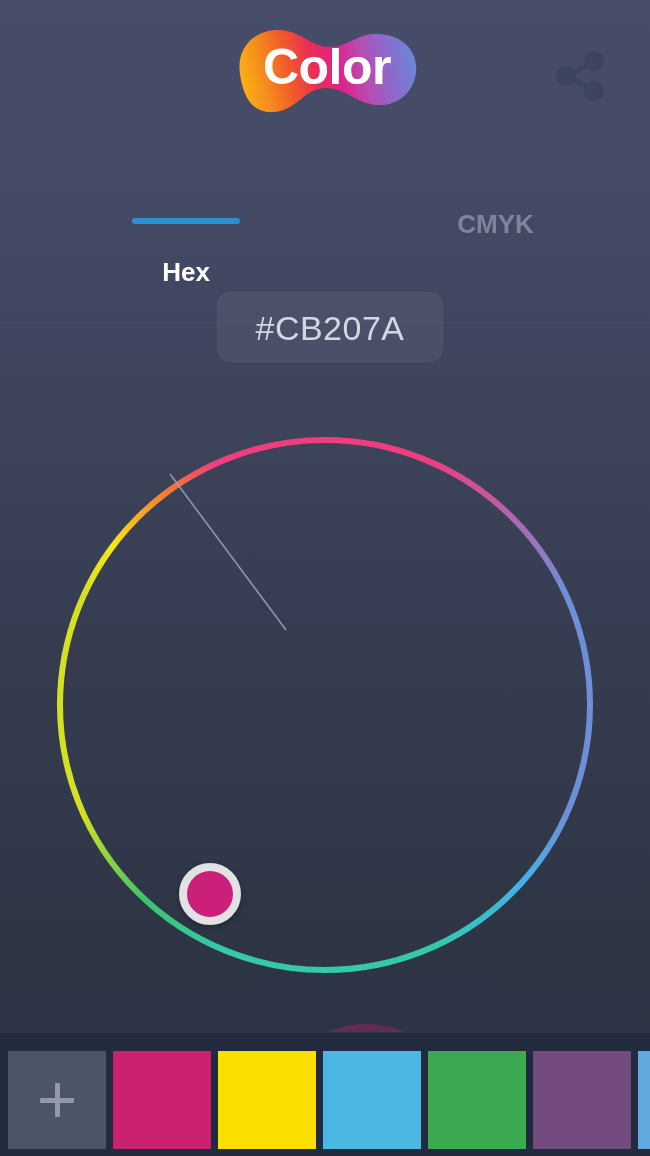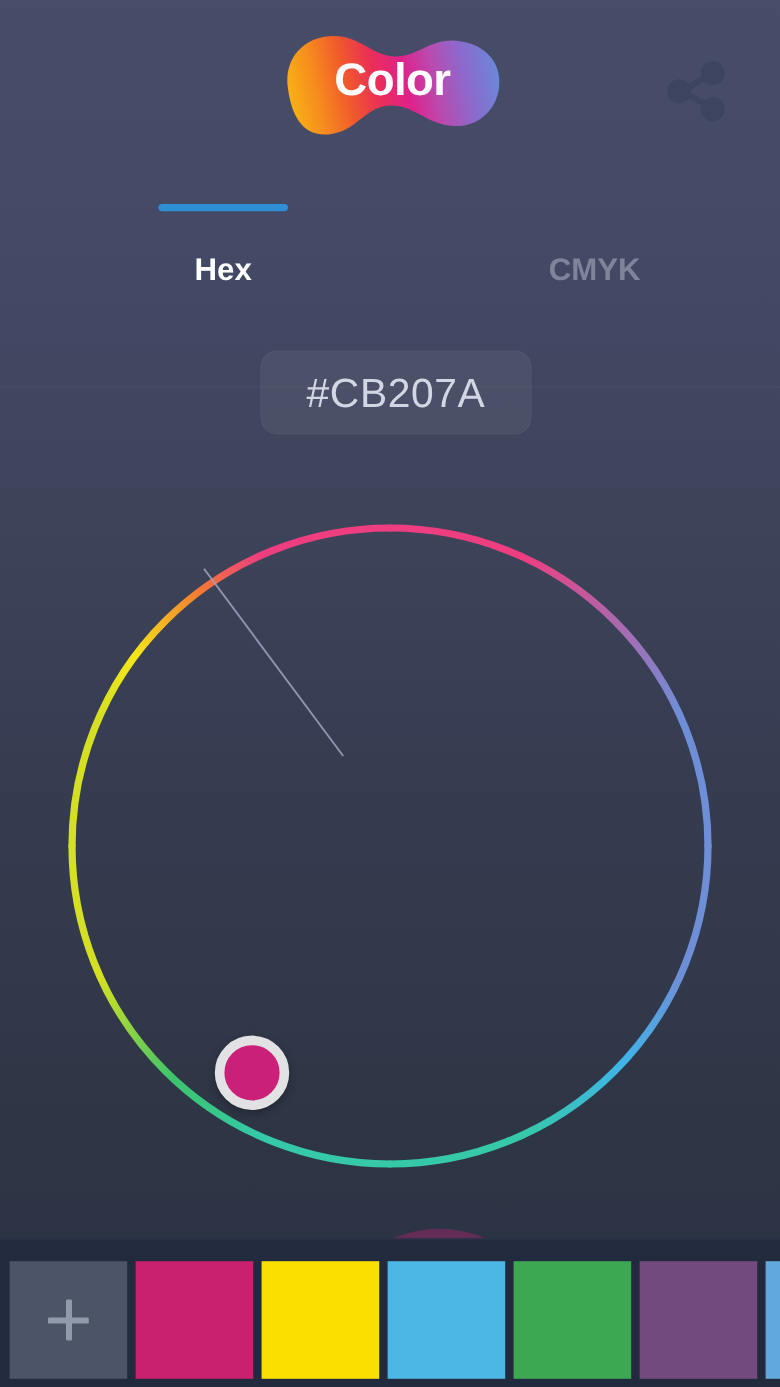--- a/index.html
+++ b/index.html
@@ -63,21 +63,21 @@
     left: 0; top: 0;
     width: 190px;
     height: 95px;
   }
   .logo-text {
     position: absolute;
     left: 0;
     top: 23px;
     width: 190px;
     text-align: center;
-    font-size: 38px;
+    font-size: 50px;
     font-weight: bold;
     color: #ffffff;
     letter-spacing: -0.5px;
     line-height: 44px;
   }
   .logo-sub {
     position: absolute;
     left: 232px;
     top: 103px;
     width: 190px;
@@ -126,21 +126,21 @@
     left: 0;
     top: 39px;
     width: 100%;
     font-size: 26px;
     font-weight: bold;
     line-height: 30px;
   }
   .tab.active .tab-label { color: #ffffff; }
   .tab.inactive .tab-label { color: #7e8499; }
 
-  .tab-hex  { left: 106px; width: 160px; }
+  .tab-hex  { left: 106px; width: 160px; margin-top: 48px; }
   .tab-rgb  { left: 248px; width: 160px; }
   .tab-cmyk { left: 408px; width: 175px; }
 
   
   .hex-field {
     position: absolute;
     left: 217px;
     top: 292px;
     width: 226px;
     height: 70px;

